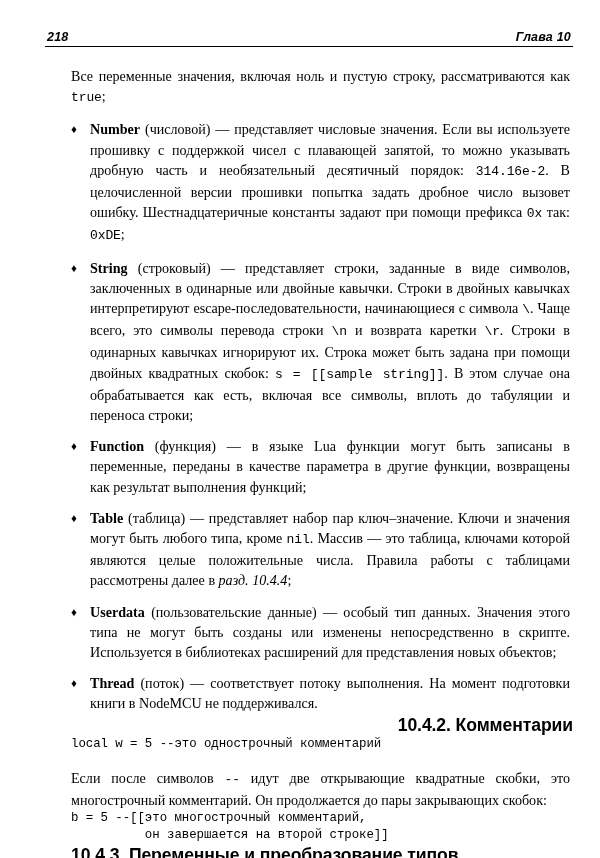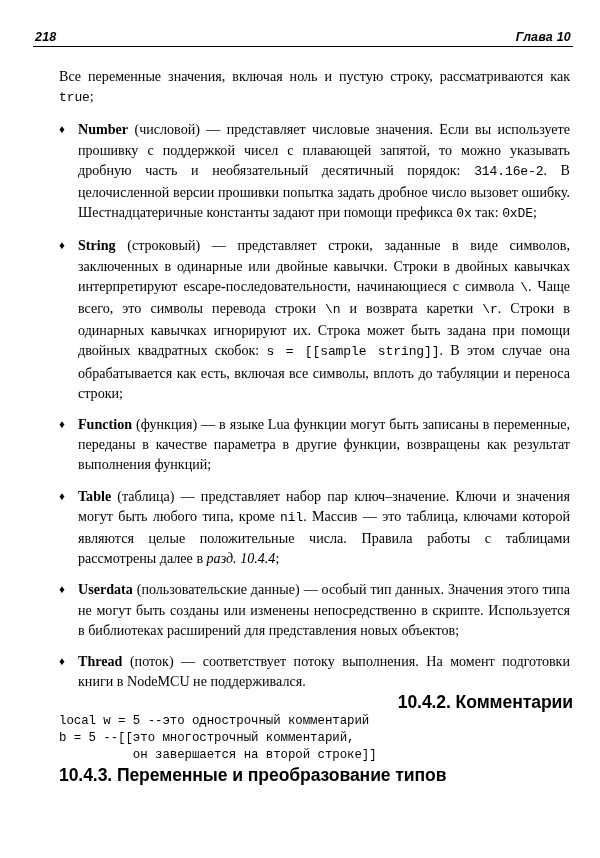--- a/index.html
+++ b/index.html
@@ -12,21 +12,21 @@
     height: 858px;
     font-family: "Liberation Serif", "DejaVu Serif", serif;
     color: #000000;
     overflow: hidden;
   }
   .page {
     position: relative;
     width: 600px;
     height: 656px;
     box-sizing: border-box;
-    padding: 30px 27px 0 33px;
+    padding: 30px 27px 0 45px;
   }
 
   
   .running-head {
     display: flex;
     justify-content: space-between;
     align-items: flex-end;
     font-family: "Liberation Sans", "DejaVu Sans", sans-serif;
     font-style: italic;
     font-weight: bold;
@@ -157,19 +157,20 @@
       <span class="bullet">♦</span><b class="term">Thread</b><span> (поток) — соответствует потоку выполнения. На момент подготовки книги в NodeMCU не поддерживался.</span>
     </li>
 
   </ul>
 
   <h2 class="section-heading h-comments">10.4.2. Комментарии</h2>
 
 
   <pre class="code-block code-single">local w = 5 --это однострочный комментарий</pre>
 
+  <p class="para intro-para para-gap"><span>Если после символов </span><code>--</code><span> идут две открывающие квадратные скобки, это многострочный комментарий. Он продолжается до пары закрывающих скобок:</span></p>
 
   <pre class="code-block code-multi">b = 5 --[[это многострочный комментарий,
           он завершается на второй строке]]</pre>
 
   <h2 class="section-heading h-vars">10.4.3. Переменные и преобразование типов</h2>
 
 </div>
 
 </body></html>

